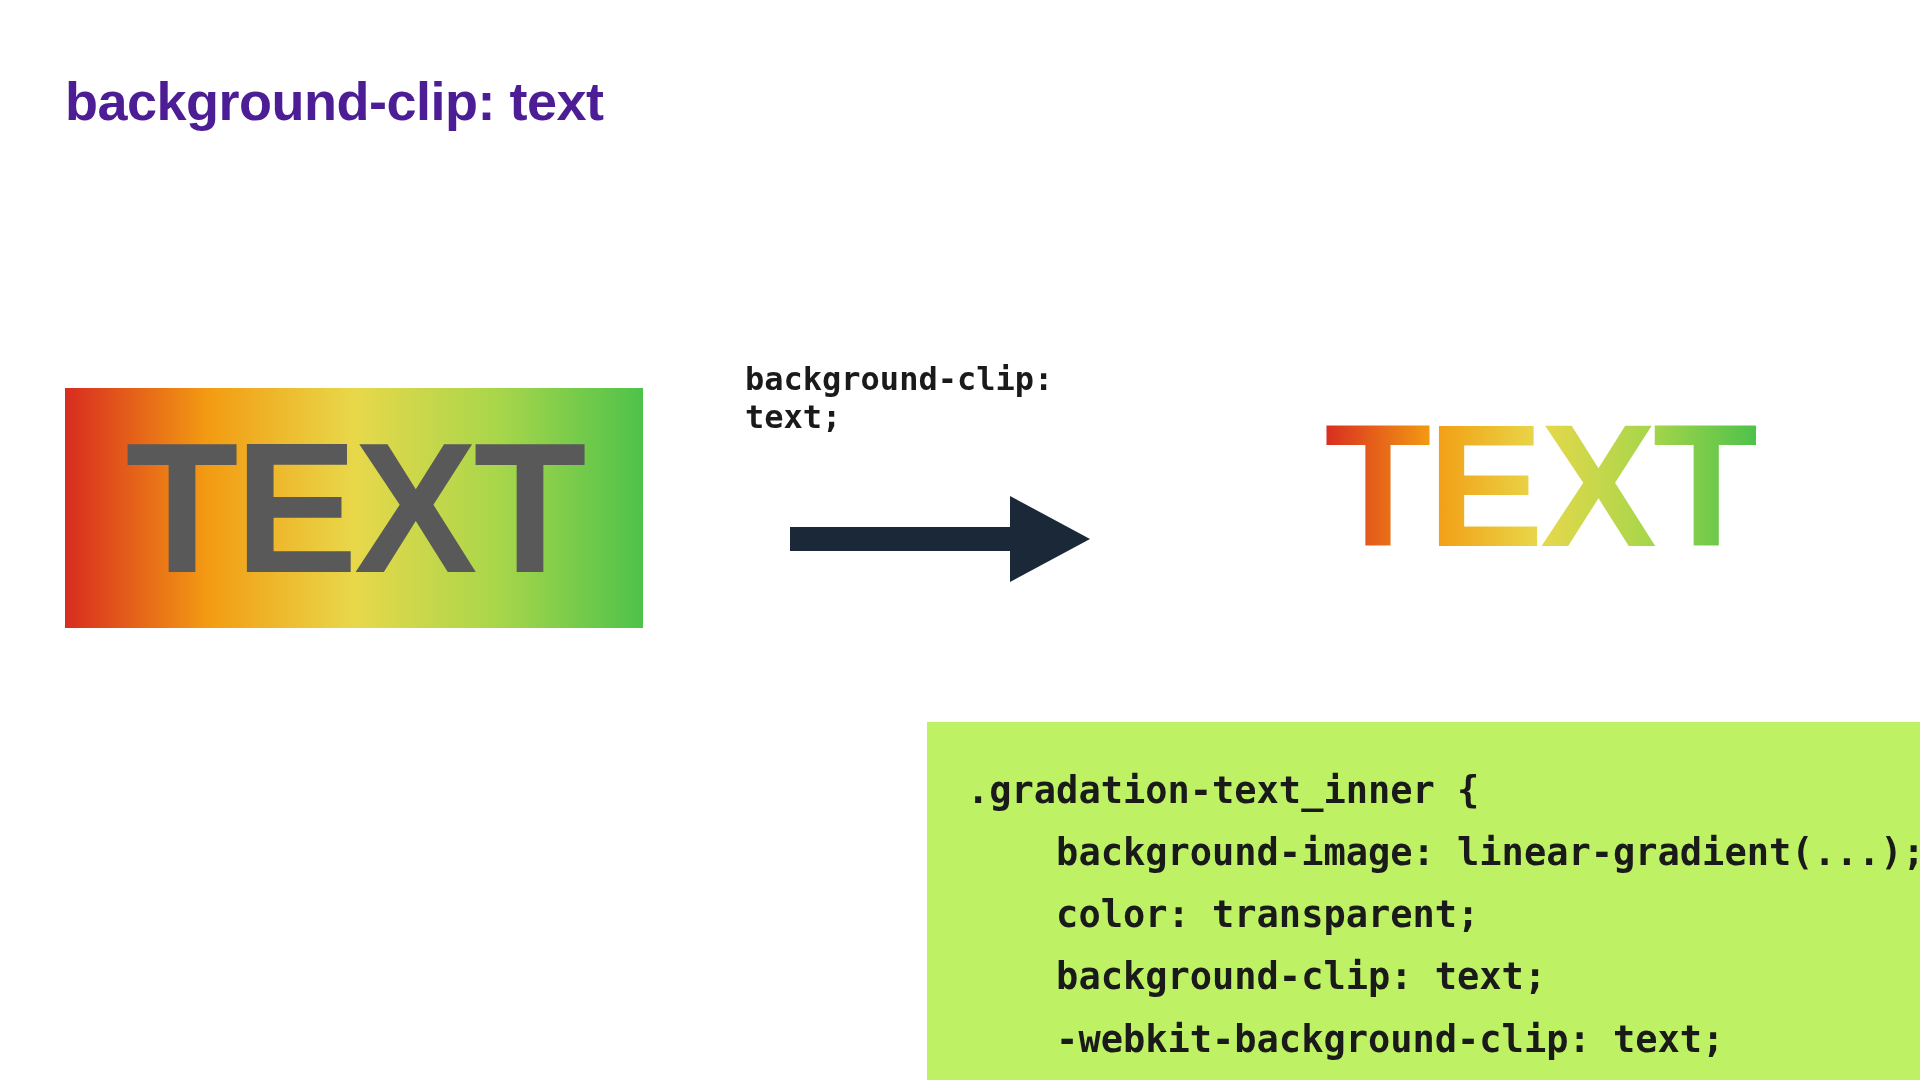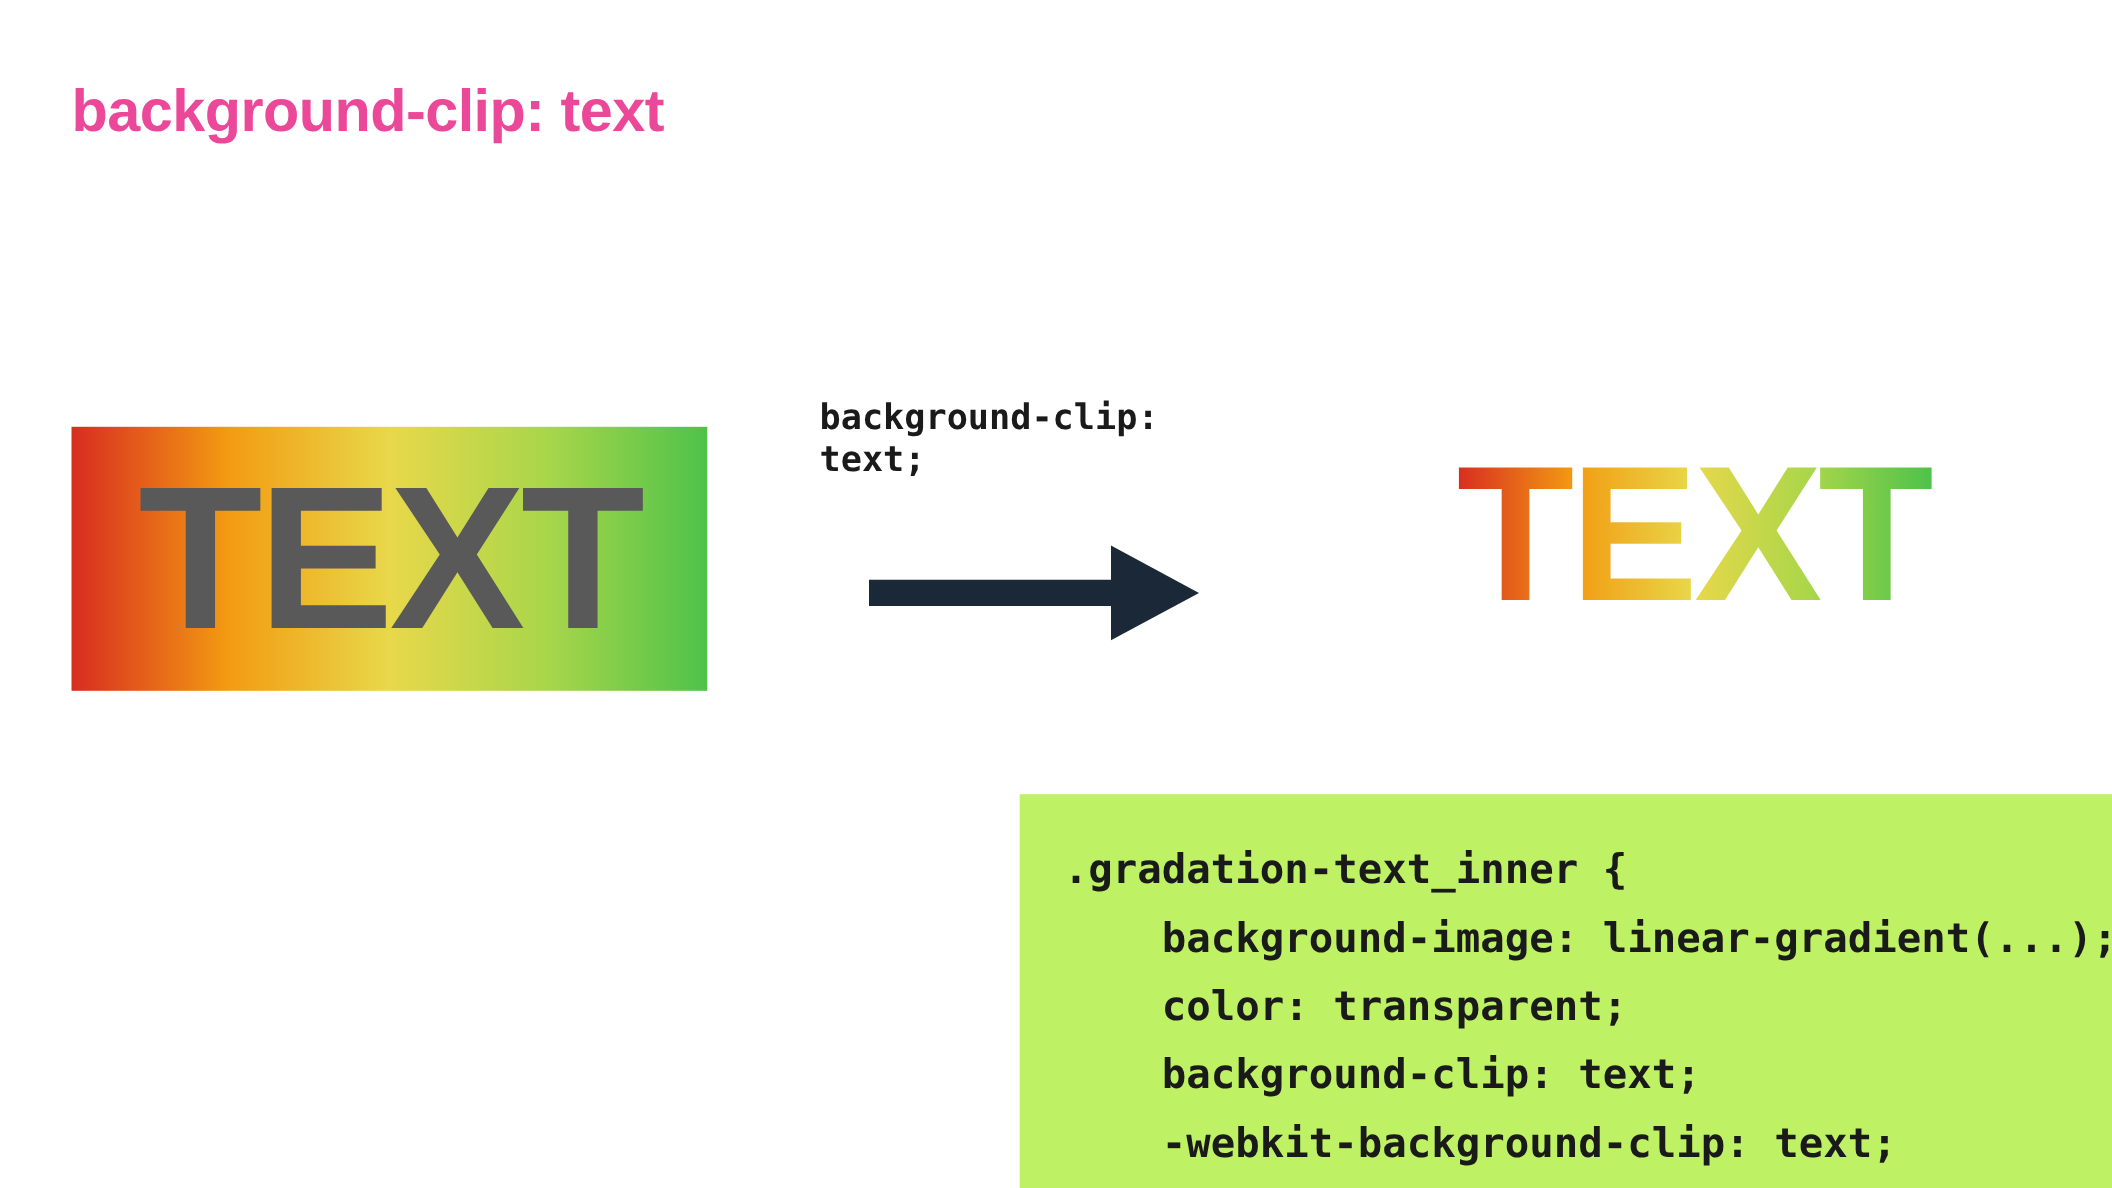--- a/index.html
+++ b/index.html
@@ -14,21 +14,21 @@
       font-family: -apple-system, BlinkMacSystemFont, "Segoe UI", Helvetica, Arial, sans-serif;
       position: relative;
       overflow: hidden;
     }
     .title {
       position: absolute;
       top: 70px;
       left: 65px;
       font-size: 54px;
       font-weight: 700;
-      color: #ec4899;
+      color: #4c1d95;
       letter-spacing: -0.5px;
     }
     .demo-before {
       width: 578px;
       height: 240px;
       background: linear-gradient(90deg, #d82c20 0%, #f39c12 25%, #e8d84a 50%, #a8d64a 75%, #4ec24a 100%);
       display: flex;
       align-items: center;
       justify-content: center;
     }

